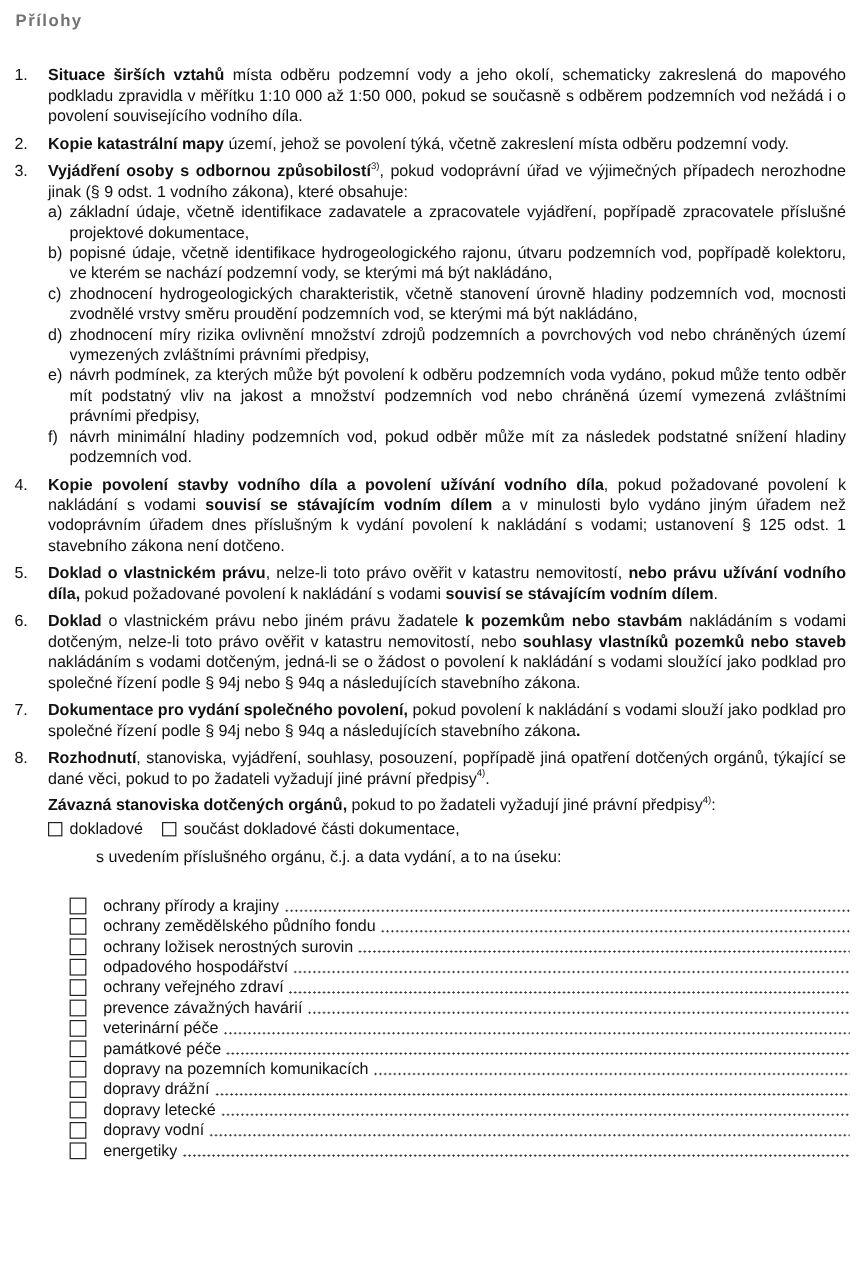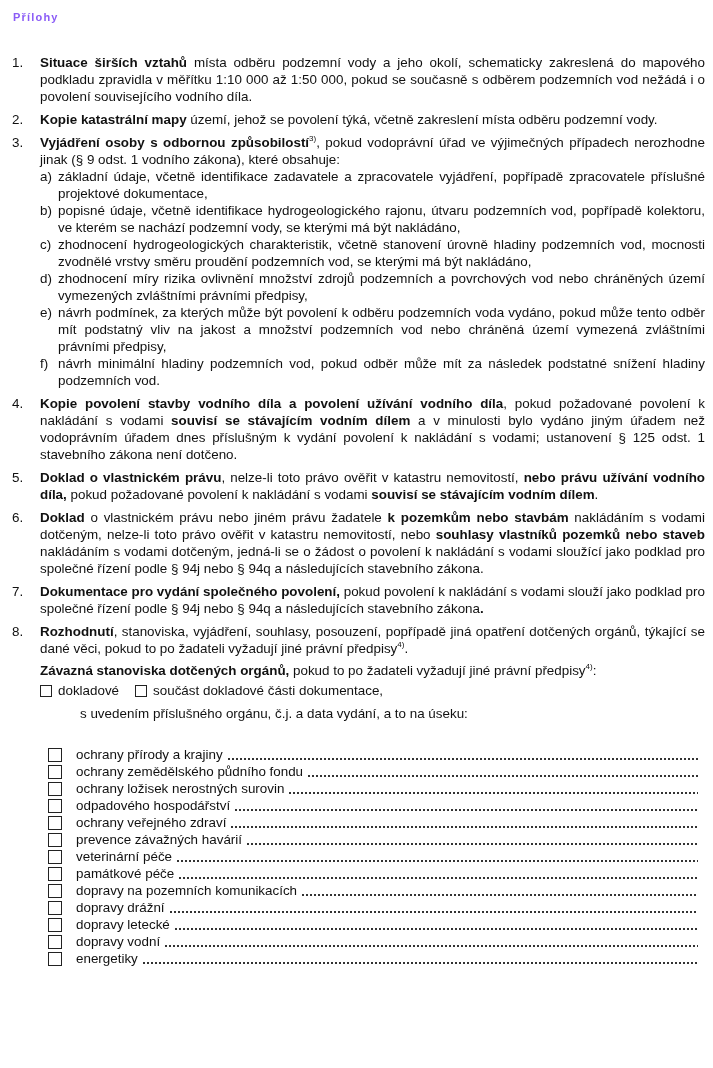--- a/index.html
+++ b/index.html
@@ -5,39 +5,39 @@
     html, body { margin: 0; padding: 0; background: #ffffff; }
     body {
       width: 713px; height: 1068px; overflow: hidden;
       font-family: "Liberation Sans", sans-serif;
       font-size: 13.4px; line-height: 17px; color: #111111;
       position: relative;
     }
     .page { position: absolute; left: 0; top: 0; width: 713px; height: 1068px; }
     h1.title {
       position: absolute; left: 13px; top: 9px; margin: 0;
-      font-size: 11px; font-weight: bold; letter-spacing: 1.2px; color: #8b5cf6;
+      font-size: 14px; font-weight: bold; letter-spacing: 1.2px; color: #737373;
     }
     ol.main { list-style: none; margin: 0; padding: 0; position: absolute; left: 0; top: 54px; width: 705px; }
     ol.main > li { position: relative; padding-left: 40px; margin-bottom: 6px; text-align: justify; }
     ol.main > li .num { position: absolute; left: 12px; top: 0; }
     b { font-weight: bold; }
     sup { font-size: 8px; line-height: 0; vertical-align: 6px; }
     ol.sub { list-style: none; margin: 0; padding: 0; }
     ol.sub > li { position: relative; padding-left: 18px; text-align: justify; }
     ol.sub > li .sl { position: absolute; left: 0; top: 0; }
     .para { margin-top: 5px; }
     .cbrow { display: flex; align-items: center; margin-top: 3px; }
     .cb {
       display: inline-block; width: 12px; height: 12px; border: 1.4px solid #222;
       background: #fff; box-sizing: border-box; flex: none;
     }
     .cbrow .lbl { margin-left: 6px; margin-right: 16px; }
     .after { margin-top: 6px; margin-left: 40px; }
-    ul.sectors { list-style: none; margin: 14px 0 0 0; padding: 0; position: relative; left: 8px; }
+    ul.sectors { list-style: none; margin: 14px 0 0 0; padding: 0; position: relative; left: 18px; }
     ul.sectors li { display: flex; align-items: center; height: 17px; }
     ul.sectors li .cb { width: 14px; height: 14px; margin-right: 14px; }
     ul.sectors li .slbl { white-space: nowrap; }
     ul.sectors li .dots {
       flex: 1; height: 2px; margin-left: 4px; margin-top: 9px;
       background-image: radial-gradient(circle, #333 0.8px, transparent 1px);
       background-size: 4px 2px; background-repeat: repeat-x;
     }
   </style>
 </head>

